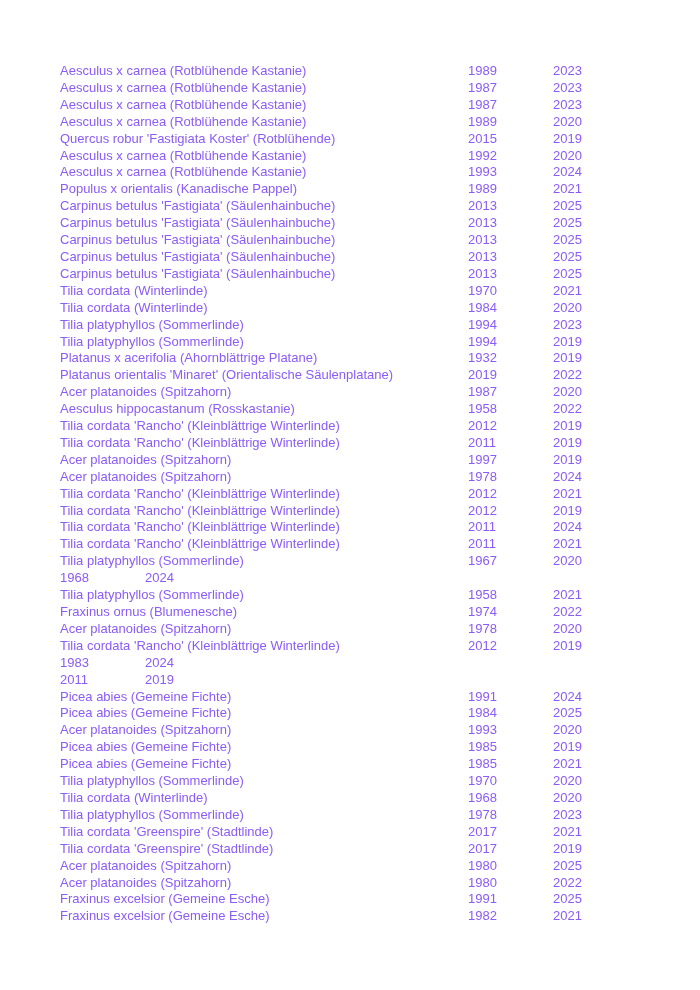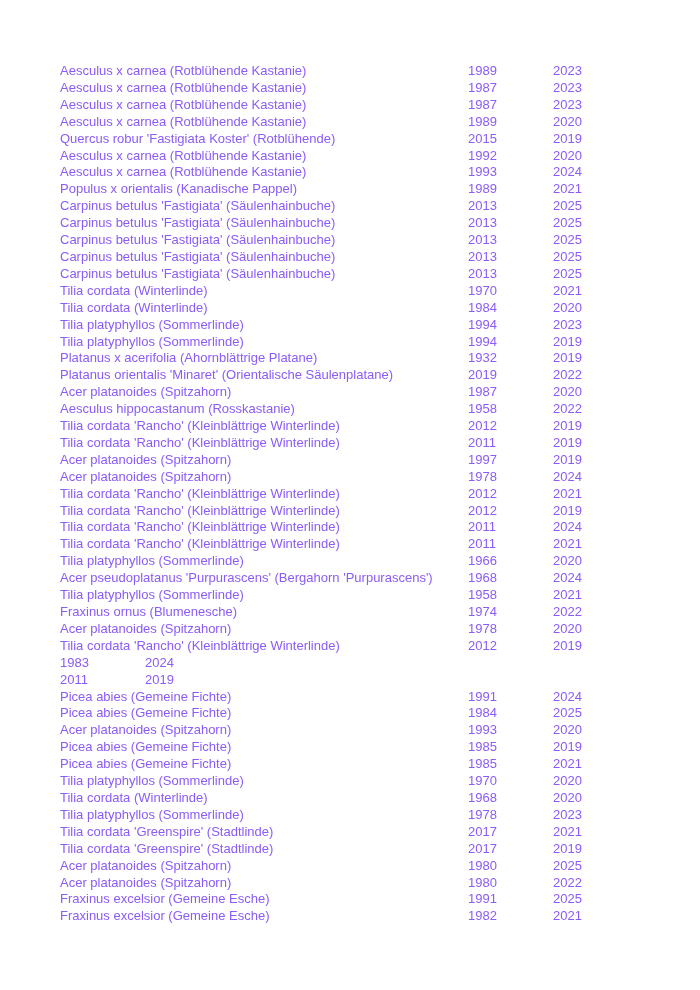--- a/index.html
+++ b/index.html
@@ -215,26 +215,25 @@
   </div>
 
   <div class="row">
     <span class="cell-name">Tilia cordata 'Rancho' (Kleinblättrige Winterlinde)</span>
     <span class="cell-year1">2011</span>
     <span class="cell-year2">2021</span>
   </div>
 
   <div class="row">
     <span class="cell-name">Tilia platyphyllos (Sommerlinde)</span>
-    <span class="cell-year1">1966</span>
-    <span class="cell-year2">2020</span>
-  </div>
-
-  <div class="row">
-    <span class="cell-name">Acer pseudoplatanus 'Purpurascens' (Bergahorn 'Purpurascens')</span>
+    <span class="cell-year1">1967</span>
+    <span class="cell-year2">2020</span>
+  </div>
+
+  <div class="row">
     <span class="cell-year1">1968</span>
     <span class="cell-year2">2024</span>
   </div>
 
   <div class="row">
     <span class="cell-name">Tilia platyphyllos (Sommerlinde)</span>
     <span class="cell-year1">1958</span>
     <span class="cell-year2">2021</span>
   </div>
 

